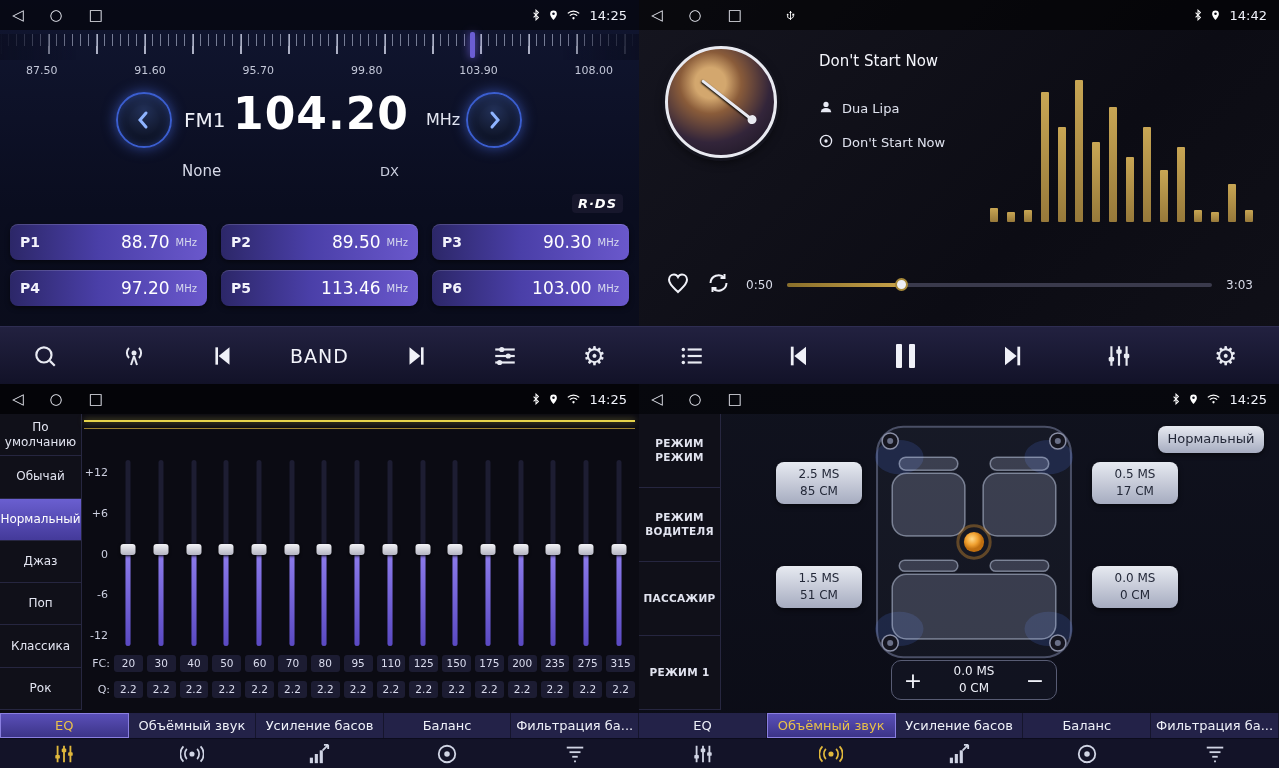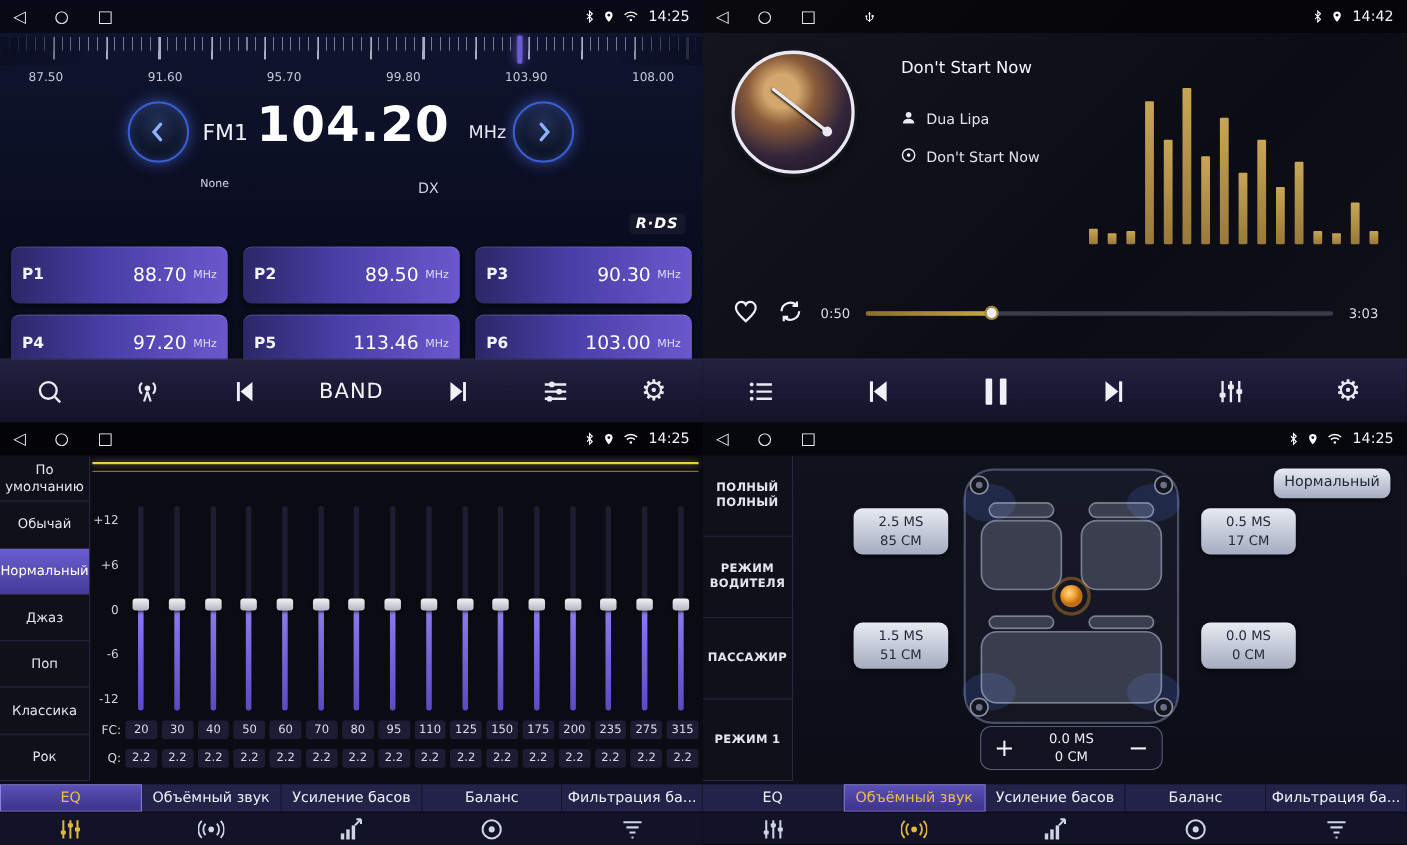--- a/index.html
+++ b/index.html
@@ -33,27 +33,27 @@
   .ruler::after { content:""; position:absolute; inset:0; background:linear-gradient(90deg,#0c0f22,transparent 12%,transparent 88%,#0c0f22); }
   .ruler-indicator { position:absolute; top:-2px; width:5px; height:26px; background:#7d6cf2; box-shadow:0 0 10px #7d6cf2; border-radius:2px; z-index:2; }
   .ruler-labels { position:absolute; left:26px; right:26px; top:64px; display:flex; justify-content:space-between; font-size:11px; color:#c3c7d8; }
   .radio-main { position:absolute; left:0; right:0; top:86px; height:130px; }
   .round-btn { position:absolute; width:56px; height:56px; border-radius:50%; cursor:pointer;
     background:radial-gradient(circle at 50% 32%,#223058,#0b101f 72%);
     border:2px solid #3b5ecf; box-shadow:0 0 14px rgba(80,120,255,.55), inset 0 0 10px rgba(80,120,255,.35);
     display:flex; align-items:center; justify-content:center; }
   .rb-left { left:116px; top:6px; } .rb-right { left:466px; top:6px; }
   .band-label { position:absolute; left:184px; top:22px; font-size:20px; color:#eef0f8; }
-  .stereo-label { position:absolute; left:182px; top:76px; font-size:10px; color:#d6d9e8; }
+  .stereo-label { position:absolute; left:182px; top:76px; font-size:15px; color:#d6d9e8; }
   .freq-big { position:absolute; left:226px; top:2px; width:190px; text-align:center; font-size:44px; font-weight:bold; letter-spacing:1px; color:#fff; }
   .mhz-label { position:absolute; left:426px; top:24px; font-size:16px; color:#e4e7f2; }
   .dx-label { position:absolute; left:380px; top:78px; font-size:13px; color:#ccd0e0; }
   .rds-badge { position:absolute; right:16px; top:108px; font-size:13px; font-weight:bold; font-style:italic; letter-spacing:1px; color:#fff; background:#17172c; border-radius:4px; padding:2px 6px; }
   .presets { position:absolute; left:10px; right:10px; top:224px; display:grid; grid-template-columns:repeat(3,1fr); gap:10px 14px; }
-  .preset-pill { height:52px; border-radius:8px; display:flex; align-items:center; padding:11px 10px; gap:6px; cursor:pointer;
+  .preset-pill { height:36px; border-radius:8px; display:flex; align-items:center; padding:11px 10px; gap:6px; cursor:pointer;
     background:linear-gradient(90deg,#2c2768 0%,#4a3fa8 45%,#6a58cc 100%); box-shadow:inset 0 1px 0 rgba(255,255,255,.15), 0 2px 5px rgba(0,0,0,.5); }
   .p-label { font-size:14px; font-weight:bold; color:#f2f2fb; }
   .p-freq { flex:1; text-align:right; font-size:17px; color:#fff; }
   .p-unit { font-size:10px; color:#d8dbee; }
 
   
   .album-art { position:absolute; left:26px; top:46px; width:112px; height:112px; border-radius:50%;
     background:radial-gradient(circle at 40% 32%,#d3a76e 0 16%,#8a5c3a 32%,#33253a 62%,#14111c 100%);
     border:3px solid #e9eaf1; box-shadow:0 0 0 3px #14141e, 0 4px 10px rgba(0,0,0,.6); }
   .tonearm { position:absolute; left:34px; top:30px; width:64px; height:3px; background:#e9eaf1; border-radius:2px; transform:rotate(38deg); transform-origin:left center; box-shadow:0 1px 2px #000; }
@@ -639,21 +639,21 @@
             <path d="M1 4a10 10 0 0 1 14 0"></path>
             <path d="M3.5 6.8a6.5 6.5 0 0 1 9 0"></path>
             <circle cx="8" cy="10" r="1.4" fill="#fff" stroke="none"></circle>
           </svg>
         </span>
       <span class="sb-time">14:25</span>
     </div>
 
     <div class="panel-body">
       <div class="side side-sur" id="sur-side">
-          <div class="side-item">ПОЛНЫЙ ПОЛНЫЙ</div>
+          <div class="side-item">РЕЖИМ РЕЖИМ</div>
           <div class="side-item">РЕЖИМ ВОДИТЕЛЯ</div>
           <div class="side-item">ПАССАЖИР</div>
           <div class="side-item">РЕЖИМ 1</div>
         </div>
       <div class="sur-main">
         <div class="silver-btn profile-btn">Нормальный</div>
 
         <div class="car-wrap">
           <svg viewBox="0 0 200 236" width="202" height="240">
             <defs>

